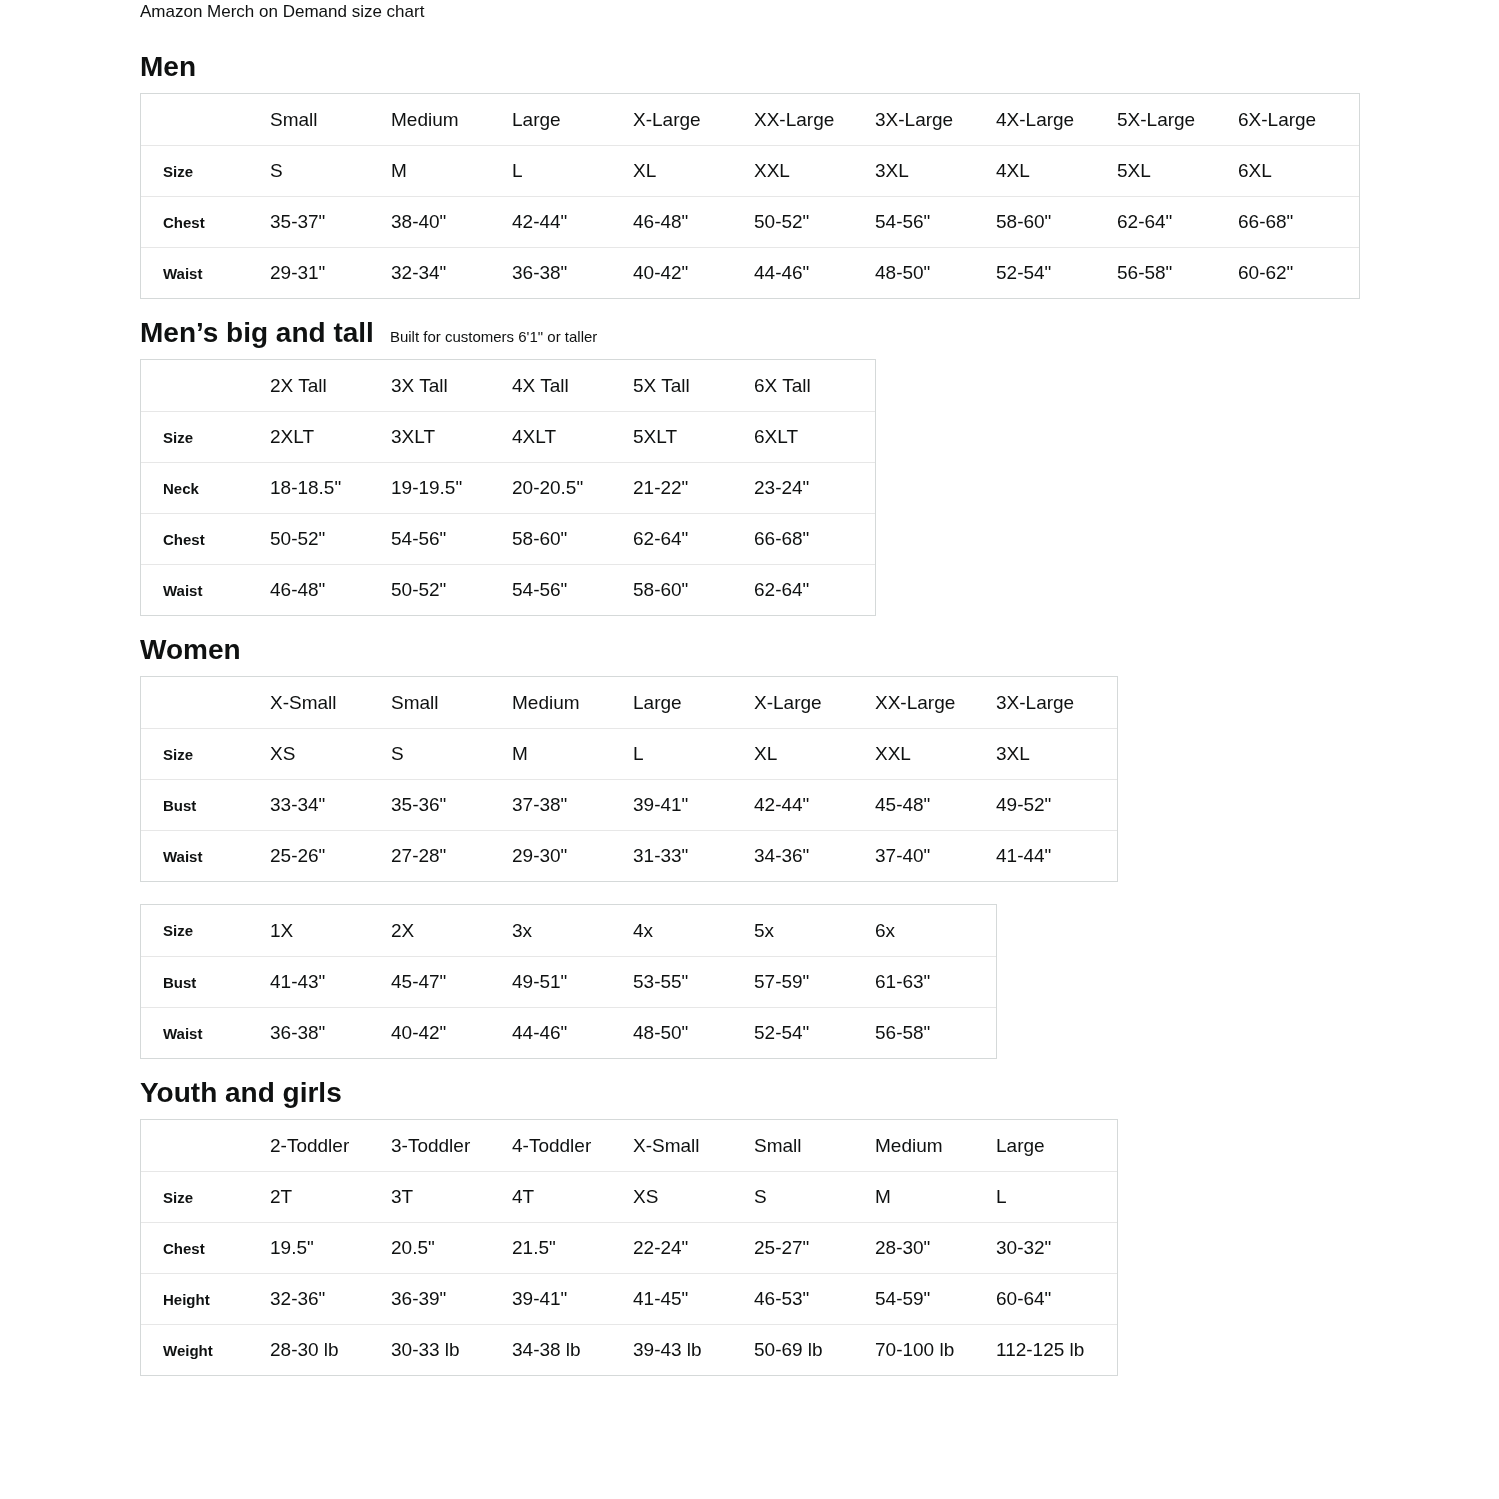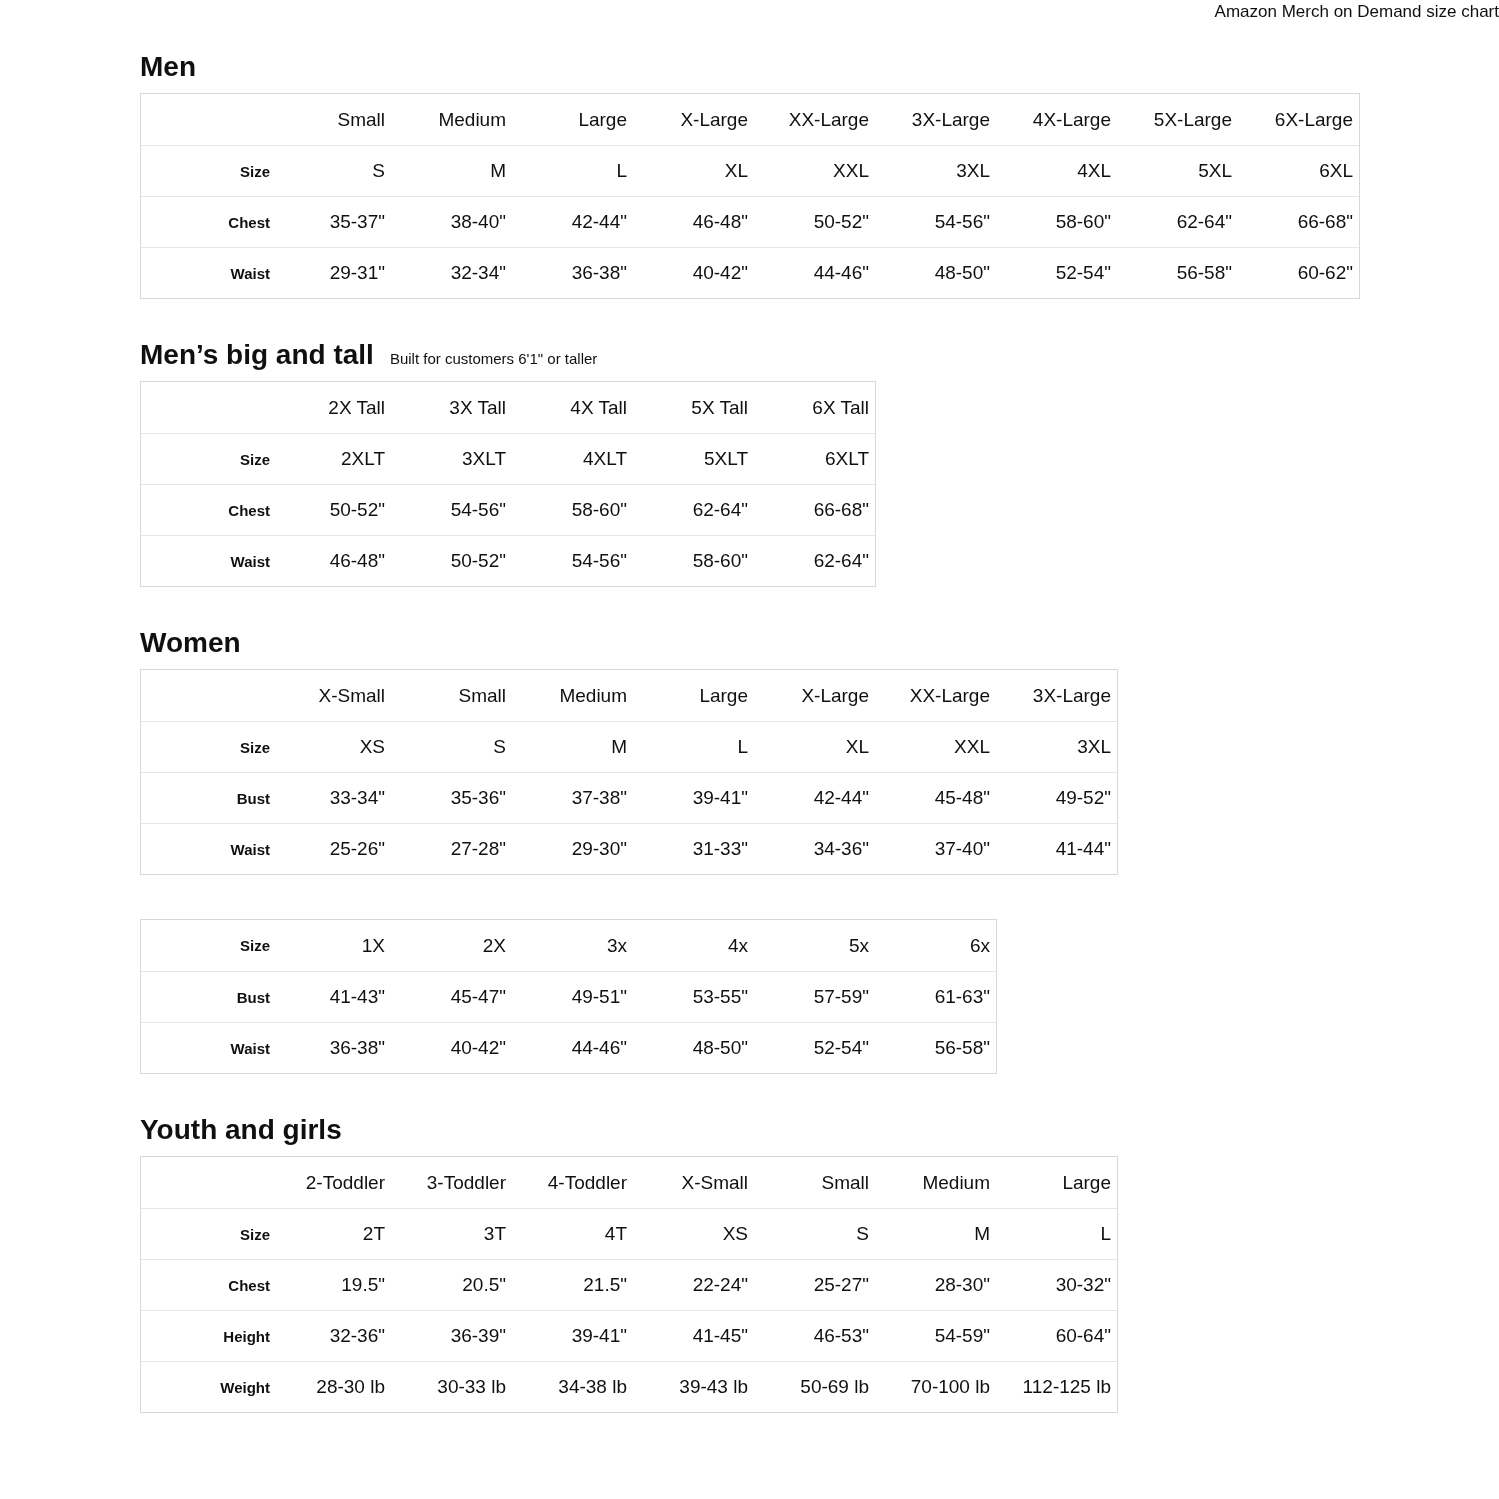--- a/index.html
+++ b/index.html
@@ -8,29 +8,28 @@
     padding: 0;
     background: #ffffff;
     width: 1499px;
     font-family: "Liberation Sans", sans-serif;
     color: #0f1111;
   }
   .page {
     width: 1499px;
     min-height: 1499px;
     padding: 2px 0 0 140px;
-    text-align: right;
   }
   .page-title {
     font-size: 17px;
     line-height: 20px;
     font-weight: 400;
     color: #0f1111;
   }
-  .section { margin-top: 44px; }
+  .section { margin-top: 22px; }
   .section:first-of-type { margin-top: 33px; }
   .heading-row {
     display: flex;
     align-items: baseline;
     margin-bottom: 14px;
   }
   .heading {
     font-size: 28px;
     line-height: 24px;
     font-weight: 700;
@@ -153,20 +152,28 @@
           </div>
           <div class="trow">
             <div class="cell-label">Size</div>
             <div class="cell">2XLT</div>
             <div class="cell">3XLT</div>
             <div class="cell">4XLT</div>
             <div class="cell">5XLT</div>
             <div class="cell">6XLT</div>
           </div>
           <div class="trow">
+            <div class="cell-label">Neck</div>
+            <div class="cell">18-18.5"</div>
+            <div class="cell">19-19.5"</div>
+            <div class="cell">20-20.5"</div>
+            <div class="cell">21-22"</div>
+            <div class="cell">23-24"</div>
+          </div>
+          <div class="trow">
             <div class="cell-label">Chest</div>
             <div class="cell">50-52"</div>
             <div class="cell">54-56"</div>
             <div class="cell">58-60"</div>
             <div class="cell">62-64"</div>
             <div class="cell">66-68"</div>
           </div>
           <div class="trow">
             <div class="cell-label">Waist</div>
             <div class="cell">46-48"</div>

